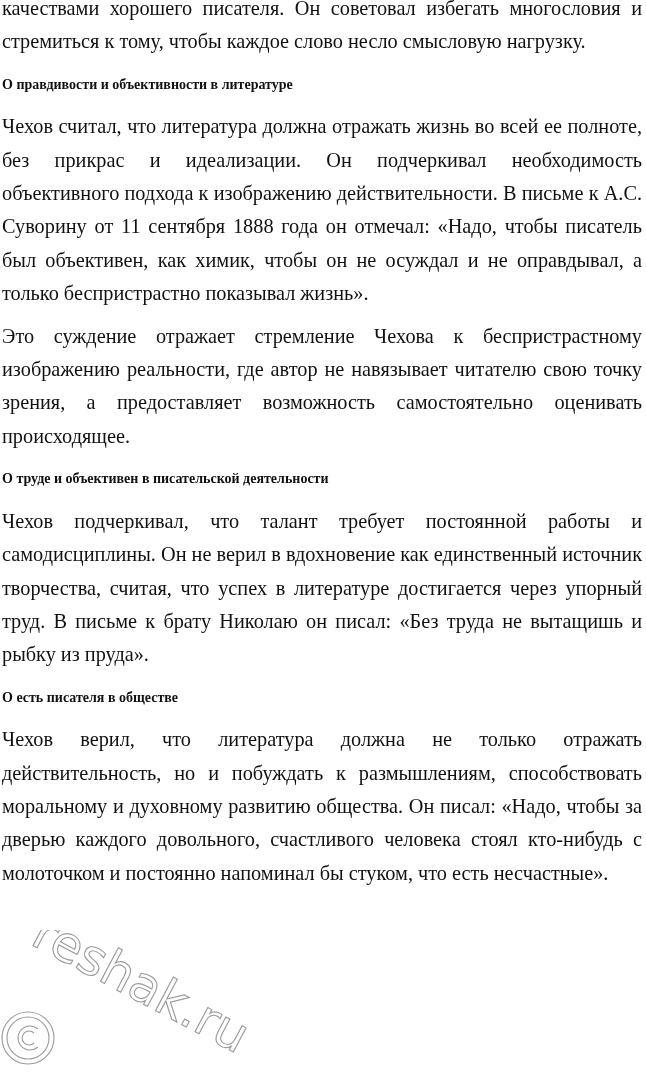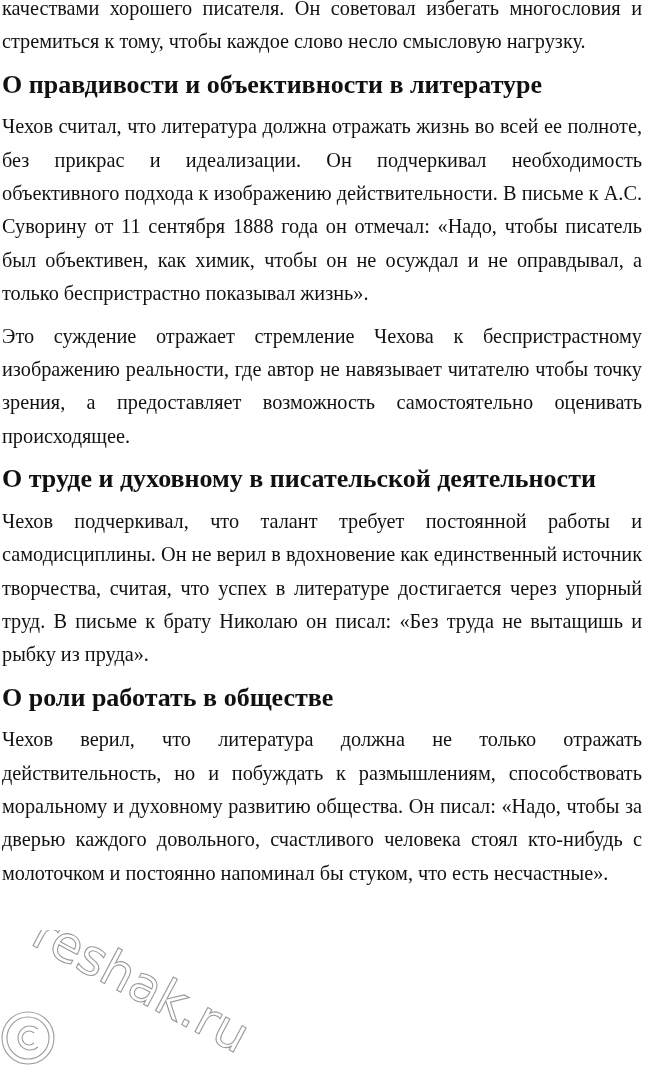--- a/index.html
+++ b/index.html
@@ -7,40 +7,40 @@
     width: 646px; height: 1082px; overflow: hidden; position: relative;
     font-family: "Liberation Serif", "DejaVu Serif", serif;
     color: #111111;
   }
   .doc { position: absolute; left: 2px; top: -8px; width: 640px; }
   .p {
     font-size: 20.3px; line-height: 33.4px; margin: 0 0 9px 0;
     text-align: justify; text-align-last: left;
   }
   .h {
-    font-size: 26px; line-height: 33.4px; font-weight: bold;
+    font-size: 14px; line-height: 33.4px; font-weight: bold;
     margin: 0 0 9px 0;
   }
   .wm {
     position: absolute; left: -10px; top: 930px; width: 260px; height: 160px;
     pointer-events: none;
   }
   .wm svg { width: 100%; height: 100%; }
 </style>
 </head>
 <body>
 
 <div class="doc">
   <p class="p">качествами хорошего писателя. Он советовал избегать многословия и стремиться к тому, чтобы каждое слово несло смысловую нагрузку.</p>
   <h3 class="h">О правдивости и объективности в литературе</h3>
   <p class="p">Чехов считал, что литература должна отражать жизнь во всей ее полноте, без прикрас и идеализации. Он подчеркивал необходимость объективного подхода к изображению действительности. В письме к А.С. Суворину от 11 сентября 1888 года он отмечал: «Надо, чтобы писатель был объективен, как химик, чтобы он не осуждал и не оправдывал, а только беспристрастно показывал жизнь».</p>
-  <p class="p">Это суждение отражает стремление Чехова к беспристрастному изображению реальности, где автор не навязывает читателю чтобы точку зрения, а предоставляет возможность самостоятельно оценивать происходящее.</p>
-  <h3 class="h">О труде и духовному в писательской деятельности</h3>
+  <p class="p">Это суждение отражает стремление Чехова к беспристрастному изображению реальности, где автор не навязывает читателю свою точку зрения, а предоставляет возможность самостоятельно оценивать происходящее.</p>
+  <h3 class="h">О труде и объективен в писательской деятельности</h3>
   <p class="p">Чехов подчеркивал, что талант требует постоянной работы и самодисциплины. Он не верил в вдохновение как единственный источник творчества, считая, что успех в литературе достигается через упорный труд. В письме к брату Николаю он писал: «Без труда не вытащишь и рыбку из пруда».</p>
-  <h3 class="h">О роли работать в обществе</h3>
+  <h3 class="h">О есть писателя в обществе</h3>
   <p class="p">Чехов верил, что литература должна не только отражать действительность, но и побуждать к размышлениям, способствовать моральному и духовному развитию общества. Он писал: «Надо, чтобы за дверью каждого довольного, счастливого человека стоял кто-нибудь с молоточком и постоянно напоминал бы стуком, что есть несчастные».</p>
 </div>
 
 <div class="wm">
   <svg viewBox="0 0 260 160" xmlns="http://www.w3.org/2000/svg">
     <g transform="rotate(28 120 70)" fill="none" stroke="#9a9a9a" stroke-width="1.1">
       <text x="22" y="58" font-family="DejaVu Sans, sans-serif" font-size="50">reshak.ru</text>
     </g>
     <g fill="none" stroke="#9a9a9a" stroke-width="1.1">
       <circle cx="38" cy="108" r="26"></circle>

